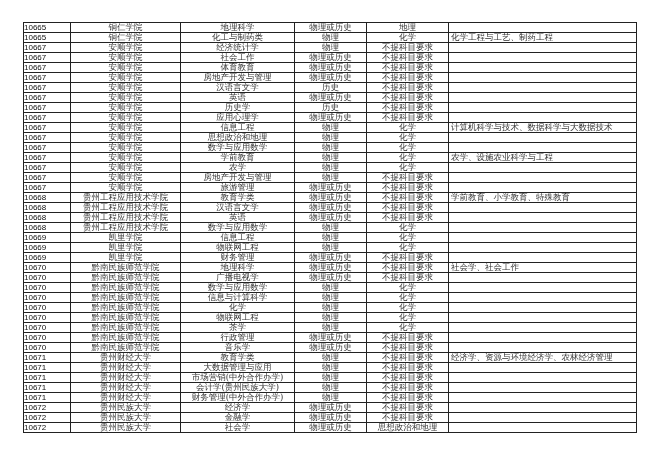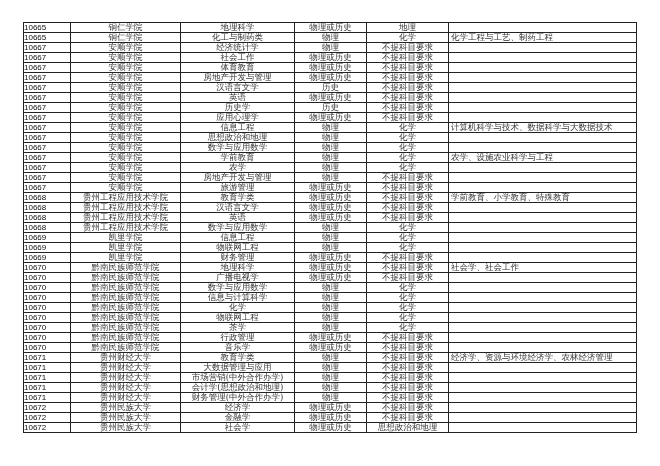--- a/index.html
+++ b/index.html
@@ -324,21 +324,21 @@
           <td class="code">10671</td>
           <td class="cn">贵州财经大学</td>
           <td class="cn">市场营销(中外合作办学)</td>
           <td class="cn">物理</td>
           <td class="cn">不提科目要求</td>
           <td class="note"></td>
         </tr>
         <tr>
           <td class="code">10671</td>
           <td class="cn">贵州财经大学</td>
-          <td class="cn">会计学(思想政治和地理)</td>
+          <td class="cn">会计学(贵州民族大学)</td>
           <td class="cn">物理</td>
           <td class="cn">不提科目要求</td>
           <td class="note"></td>
         </tr>
         <tr>
           <td class="code">10671</td>
           <td class="cn">贵州财经大学</td>
           <td class="cn">财务管理(中外合作办学)</td>
           <td class="cn">物理</td>
           <td class="cn">不提科目要求</td>

